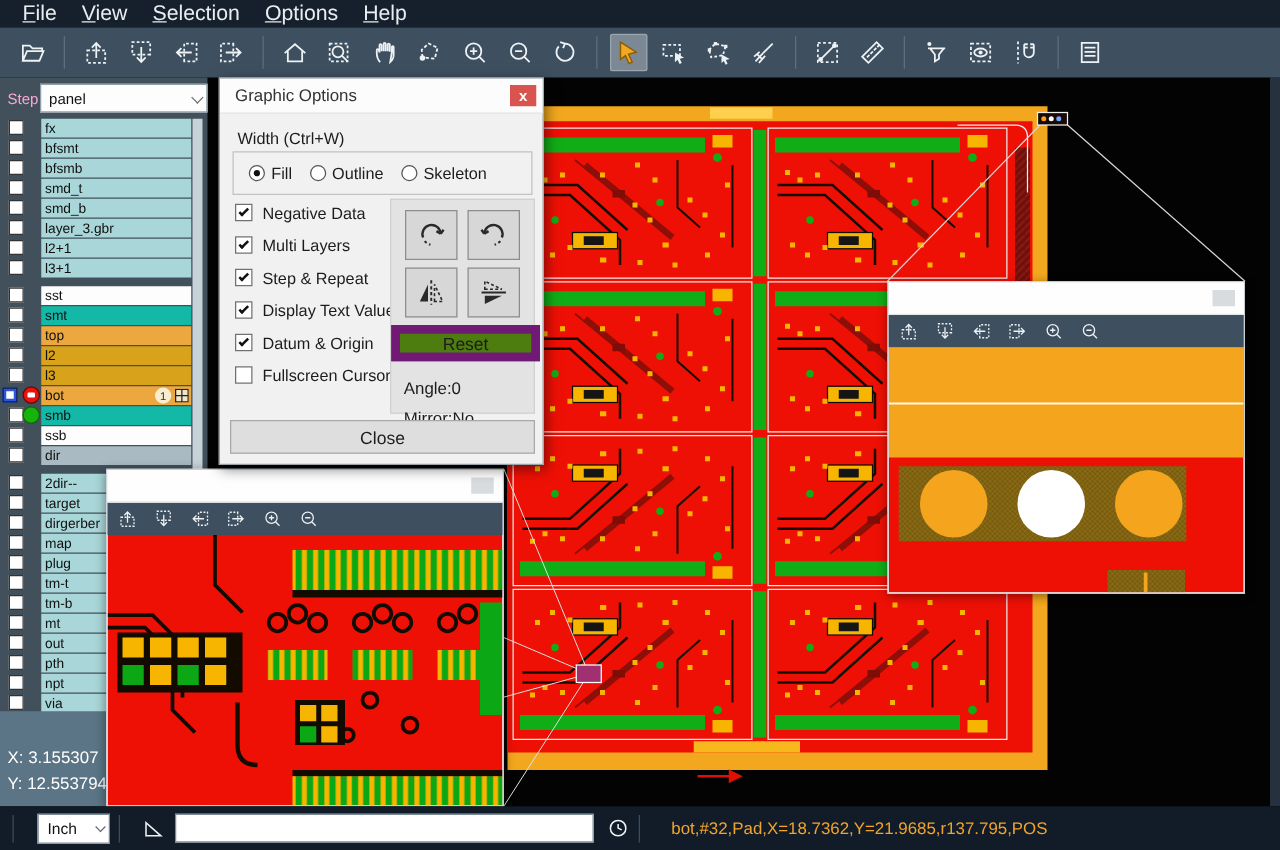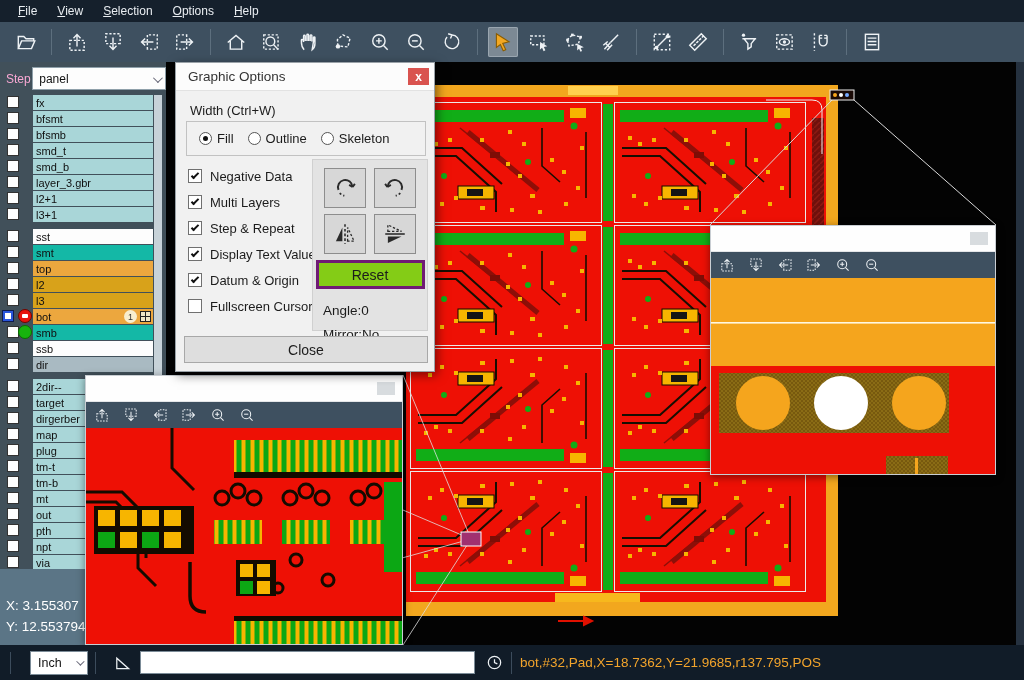--- a/index.html
+++ b/index.html
@@ -2,21 +2,21 @@
 <html><head>
 <meta charset="utf-8">
 <style>
 *{box-sizing:border-box;margin:0;padding:0}
 html,body{width:1024px;height:680px;overflow:hidden}
 body{font-family:"Liberation Sans","DejaVu Sans",sans-serif;background:#000}
 #app{position:relative;width:1024px;height:680px;background:#000;overflow:hidden}
 
 
 #menubar{position:absolute;left:0;top:0;width:1024px;height:22px;background:#15202c;display:flex;align-items:center;padding-left:8px;z-index:30}
-.mitem{color:#e9edf1;font-size:12px;padding:0 10px;line-height:22px;cursor:default}
+.mitem{color:#e9edf1;font-size:17px;padding:0 10px;line-height:22px;cursor:default}
 .mitem::first-letter{text-decoration:underline}
 
 
 #toolbar{position:absolute;left:0;top:22px;width:1024px;height:40px;background:#3e5060;display:flex;align-items:center;padding-left:8px;z-index:30}
 .tbtn{width:30px;height:30px;display:flex;align-items:center;justify-content:center;margin:0 3px;border-radius:2px}
 .tbtn svg{width:22px;height:22px}
 .tbtn.sel{background:#7c8994;box-shadow:inset 0 0 0 1px #9aa6b0}
 .tsep{width:1px;height:26px;background:#5d6f7e;margin:0 7px}
 .licon{stroke:#eef2f5;fill:none;stroke-width:1.3}
 
@@ -72,39 +72,39 @@
 #dtitlebar{height:28px;background:#fcfcfc;border-bottom:1px solid #e2e2e2;display:flex;align-items:center;padding-left:12px}
 #dtitle{font-size:13.5px;color:#333}
 #dclose{margin-left:auto;width:21px;height:17px;background:#d9534f;color:#fff;font-size:12px;display:flex;align-items:center;justify-content:center;margin-right:5px;font-weight:bold}
 #dwidth{position:absolute;left:14px;top:40px}
 #radiobox{position:absolute;left:10px;top:58px;width:240px;height:35px;border:1px solid #c2c2c2;display:flex;align-items:center;padding-left:12px}
 .radio{display:flex;align-items:center;margin-right:14px}
 .rcirc{width:13px;height:13px;border-radius:50%;background:#fff;border:1px solid #555;margin-right:5px;position:relative}
 .rdot{display:none;position:absolute;left:3px;top:3px;width:5px;height:5px;border-radius:50%;background:#111}
 .radio.selected .rdot{display:block}
 #dchecks{position:absolute;left:12px;top:100px;width:135px}
-.dcheck{display:flex;align-items:center;height:26px}
+.dcheck{display:flex;height:26px}
 .dbox{width:14px;height:14px;background:#fff;border:1px solid #707070;margin-right:8px;position:relative;flex:0 0 14px}
 .tick{display:none;position:absolute;left:2px;top:2.5px;width:8px;height:4px;border-left:2px solid #111;border-bottom:2px solid #111;transform:rotate(-45deg)}
 .dcheck.checked .tick{display:block}
 #dright{position:absolute;left:136px;top:96px;width:116px;height:172px;background:#e3e3e3;border:1px solid #d0d0d0;padding-top:8px}
 .drow{display:flex;justify-content:center;gap:8px;margin-bottom:6px}
 .dibtn{width:42px;height:40px;background:#d7d7d7;border:1px solid #8d8d8d;display:flex;align-items:center;justify-content:center}
 .dibtn svg{width:26px;height:26px}
-#dreset{margin:4px auto 10px;width:109px;height:29px;background:#84cc16;border:3px solid #701a75;display:flex;align-items:center;justify-content:center;font-size:14px}
+#dreset{margin:4px auto 10px;width:119px;height:29px;background:#4d7c0f;border:7px solid #701a75;display:flex;align-items:center;justify-content:center;font-size:14px}
 #dangle,#dmirror{padding-left:10px;line-height:24px;font-size:13.5px}
 #dclosebtn{position:absolute;left:8px;bottom:8px;width:244px;height:27px;background:#dedede;border:1px solid #a8a8a8;display:flex;align-items:center;justify-content:center;font-size:14px}
 
 
 #statusbar{position:absolute;left:0;bottom:0;width:1024px;height:35px;background:#111c28;display:flex;align-items:center;z-index:60}
 .ssep{width:1px;height:22px;background:#3c4c5c;margin:0 7px}
 #unitbox{width:58px;height:24px;background:#fff;border:1px solid #7c8c98;display:flex;align-items:center;padding-left:7px;font-size:12.5px;color:#111;position:relative;margin-left:12px}
 #unitbox .chev{position:absolute;right:5px;top:8px;width:6px;height:6px;border-right:1.5px solid #667;border-bottom:1.5px solid #667;transform:rotate(45deg) translateY(-2px)}
 #cmdinput{width:335px;height:23px;background:#fff;border:1px solid #7c8c98;margin-left:8px;font-size:12px;padding:0 5px;color:#111}
-#statusmsg{color:#f2a42c;font-size:13.5px;margin-left:1px;white-space:nowrap}
+#statusmsg{color:#f2a42c;font-size:13.5px;margin-left:18px;white-space:nowrap}
 .sicon{width:19px;height:19px;margin-left:10px}
 </style>
 </head>
 <body>
 
 <svg width="0" height="0" style="position:absolute">
 <defs>
 <symbol id="i-folder" viewBox="0 0 20 20">
         <path class="licon" d="M3,16 V5 h5 l2,2 h7 v2 M3,16 l3,-7 h12 l-3,7 z"></path>
       </symbol>

